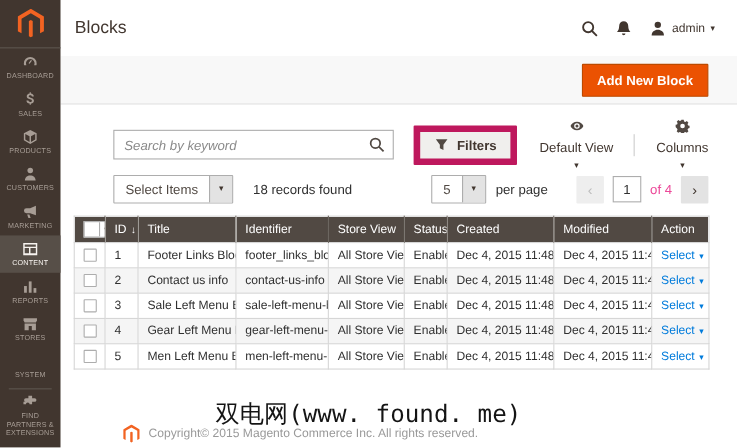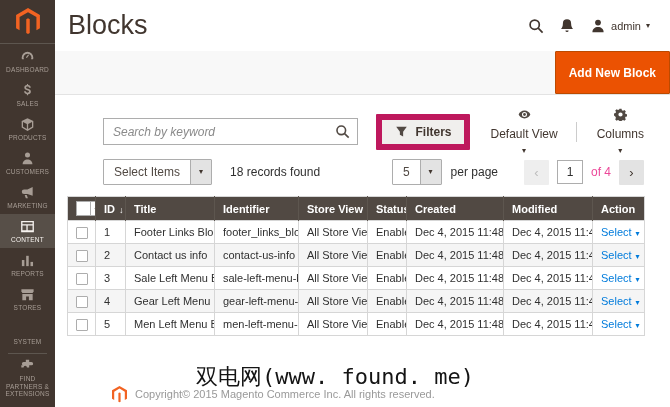--- a/index.html
+++ b/index.html
@@ -16,29 +16,29 @@
   .side-item.selected .side-icon { color:#f7f3ef; }
   .side-label { font-size:6.5px; color:#a79d95; text-transform:uppercase; margin-top:2px; text-align:center; line-height:7.5px; letter-spacing:.2px; }
   .side-item.selected .side-label { color:#f7f3ef; }
   .side-divider { height:1px; background:#5d564f; margin:3px 8px; }
   .side-item.tall { height:42px; }
   .side-item.tall .side-label { width:50px; }
 
   
   .main { position:absolute; left:55px; top:0; width:615px; height:407px; background:#fff; }
   .page-header { height:51px; display:flex; align-items:center; justify-content:space-between; padding:0 20px 0 13px; }
-  .page-title { font-size:27px; color:#41362f; font-weight:500; }
+  .page-title { font-size:16px; color:#41362f; font-weight:500; }
   .header-right { display:flex; align-items:flex-start; gap:15px; }
   .hicon { width:16px; height:16px; color:#41362f; display:block; cursor:pointer; }
   .hicon svg { width:16px; height:16px; display:block; }
   .admin-chip { display:flex; align-items:center; gap:5px; cursor:pointer; }
   .admin-name { font-size:11px; color:#41362f; }
   .uc-caret { font-size:8px; color:#41362f; line-height:1; }
 
-  .action-band { height:44px; background:#f8f8f8; border-bottom:1px solid #e3e3e3; display:flex; justify-content:flex-end; }
+  .action-band { height:44px; background:#f8f8f8; border-bottom:1px solid #e3e3e3; display:flex; align-items:center; justify-content:flex-end; padding-right:26px; }
   .btn-primary { background:#eb5202; color:#fff; font-size:12px; font-weight:600; padding:7px 13px; border:1px solid #bc4a00; border-radius:1px; cursor:pointer; font-family:inherit; }
 
   .content { padding:13px 26px 0 12px; }
   .row-flex { display:flex; align-items:center; justify-content:space-between;padding-left:36px; }
   .mt { margin-top:4px; }
 
   .search-box { width:255px; height:27px; border:1px solid #adadad; background:#fff; display:flex; align-items:center; padding:0 7px 0 9px; }
   .search-input { border:none; outline:none; flex:1; font-size:12px; color:#303030; font-family:inherit; background:transparent; }
   .search-input::placeholder { font-style:italic; color:#8a8a8a; }
   .search-glyph { width:15px; height:15px; color:#514943; }
@@ -58,21 +58,21 @@
   .left-group, .right-group { display:flex; align-items:center; }
   .per-page { font-size:12px; color:#303030; margin-left:9px; }
   .pager { display:flex; align-items:center; margin-left:26px; gap:8px; }
   .pg-btn { width:25px; height:25px; display:flex; align-items:center; justify-content:center; background:#e3e3e3; border:none; border-radius:1px; font-size:13px; color:#41362f; cursor:pointer; font-family:inherit; }
   .pg-btn.disabled { background:#eeeeee; color:#bdbdbd; cursor:default; }
   .pg-input { width:26px; height:24px; border:1px solid #adadad; text-align:center; font-size:12px; color:#303030; font-family:inherit; }
   .pg-of { font-size:12px; color:#ec4899; }
 
   
   table.grid { border-collapse:collapse; width:577px; table-layout:fixed; margin-top:11px; border:1px solid #d6d6d6; }
-  .grid th { background:#514943; color:#fff; font-size:11px; font-weight:700; text-align:left; padding:4px 8px; height:22px; border-left:1px solid #5d564f; white-space:nowrap; overflow:hidden; }
+  .grid th { background:#514943; color:#fff; font-size:11px; font-weight:400; text-align:left; padding:4px 8px; height:22px; border-left:1px solid #5d564f; white-space:nowrap; overflow:hidden; }
   .grid th:first-child { border-left:none; }
   .grid td { font-size:11px; color:#303030; padding:4px 8px; height:23px; border:1px solid #d6d6d6; white-space:nowrap; overflow:hidden; background:#fff; }
   .grid tr.alt td { background:#f5f5f5; }
   .sort-arrow { font-size:9px; margin-left:4px; }
   .col-cb { text-align:center; }
   .cb-dd { display:inline-flex; align-items:stretch; background:#fff; border:1px solid #adadad; height:15px; cursor:pointer; vertical-align:middle; }
   .cb-left { width:13px; }
   .cb-right { width:11px; border-left:1px solid #adadad; background:#fff; display:flex; align-items:center; justify-content:center; }
   .cb-right .uc-caret { font-size:6px; color:#514943; }
   .cb-box { display:inline-block; width:12px; height:12px; border:1px solid #adadad; background:#fff; border-radius:1px; cursor:pointer; vertical-align:middle; }

